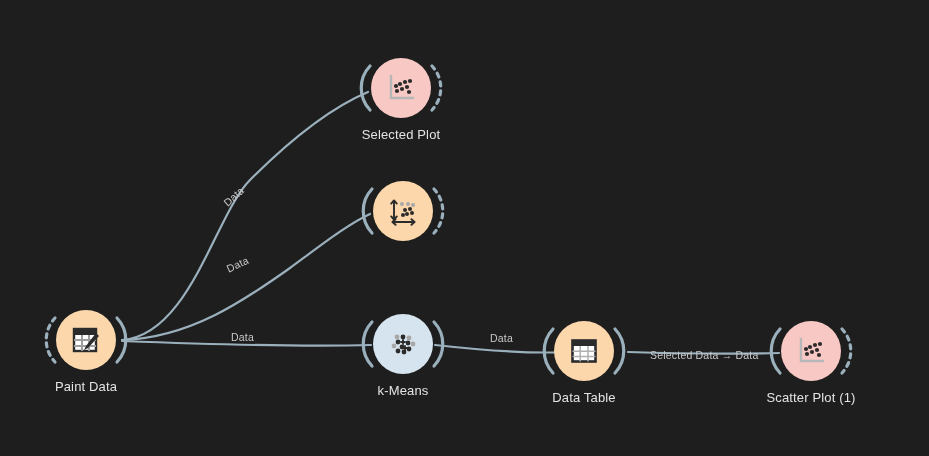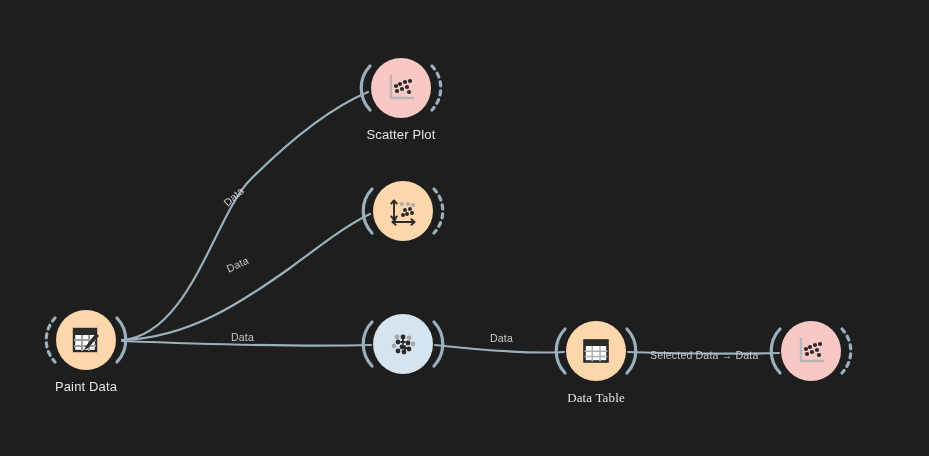--- a/index.html
+++ b/index.html
@@ -121,21 +121,21 @@
             <circle cx="23" cy="16" r="2.1"></circle>
             <circle cx="16" cy="13" r="2.1"></circle>
             <circle cx="21" cy="11" r="2.1"></circle>
             <circle cx="26" cy="10" r="2.1"></circle>
             <circle cx="12" cy="15" r="2.1"></circle>
             <circle cx="25" cy="21" r="2.1"></circle>
           </g>
         </svg>
       </div>
     </div>
-    <div class="node-label">Scatter Plot</div>
+    <div class="node-label">Selected Plot</div>
   </div>
 
   <div class="node" style="left:403px; top:181px;">
     <div class="node-body">
       <svg class="arc" viewBox="0 0 120 60" xmlns="http://www.w3.org/2000/svg">
         <path d="M29,8 A32,32 0 0 0 29,52" fill="none" stroke="#9bb0bd" stroke-width="3.2" stroke-linecap="round"></path>
         <path d="M91,8 A32,32 0 0 1 91,52" fill="none" stroke="#9bb0bd" stroke-width="3.2" stroke-linecap="round" stroke-dasharray="4 5"></path>
       </svg>
       <div class="bubble" style="background:#fbd7ab;">
         <svg class="icon-svg" width="34" height="34" viewBox="0 0 34 34" xmlns="http://www.w3.org/2000/svg">
@@ -181,23 +181,24 @@
             <circle cx="27" cy="17" r="2.4"></circle>
             <circle cx="8" cy="19" r="2.4"></circle>
           </g>
           <g stroke="#2b2b2b" stroke-width="1.8" stroke-linecap="round">
             <path d="M15,15 L19,15 M17,13 L17,17"></path>
             <path d="M17,21 L21,21 M19,19 L19,23"></path>
           </g>
         </svg>
       </div>
     </div>
-  </div>
-
-  <div class="node" style="left:596px; top:321px;font-family:Liberation Serif, serif;">
+    <div class="node-label">k-Means</div>
+  </div>
+
+  <div class="node" style="left:584px; top:321px;">
     <div class="node-body">
       <svg class="arc" viewBox="0 0 120 60" xmlns="http://www.w3.org/2000/svg">
         <path d="M29,8 A32,32 0 0 0 29,52" fill="none" stroke="#9bb0bd" stroke-width="3.2" stroke-linecap="round"></path>
         <path d="M91,8 A32,32 0 0 1 91,52" fill="none" stroke="#9bb0bd" stroke-width="3.2" stroke-linecap="round"></path>
       </svg>
       <div class="bubble" style="background:#fbd7ab;">
         <svg class="icon-svg" width="34" height="34" viewBox="0 0 34 34" xmlns="http://www.w3.org/2000/svg">
           <rect x="5.5" y="6.5" width="23" height="21" fill="#fff" stroke="#2b2b2b" stroke-width="2.6"></rect>
           <rect x="5.5" y="6.5" width="23" height="5.5" fill="#2b2b2b"></rect>
           <g stroke="#b0b0b0" stroke-width="1.5">
@@ -225,20 +226,21 @@
             <circle cx="23" cy="16" r="2.1"></circle>
             <circle cx="16" cy="13" r="2.1"></circle>
             <circle cx="21" cy="11" r="2.1"></circle>
             <circle cx="26" cy="10" r="2.1"></circle>
             <circle cx="12" cy="15" r="2.1"></circle>
             <circle cx="25" cy="21" r="2.1"></circle>
           </g>
         </svg>
       </div>
     </div>
+    <div class="node-label">Scatter Plot (1)</div>
   </div>
 
   <div class="edge-label" style="left:225px; top:198px; transform:rotate(-42deg);">Data</div>
   <div class="edge-label" style="left:227px; top:263px; transform:rotate(-25deg);">Data</div>
   <div class="edge-label" style="left:231px; top:331px;">Data</div>
   <div class="edge-label" style="left:490px; top:332px;">Data</div>
   <div class="edge-label" style="left:650px; top:349px;">Selected Data → Data</div>
 
 </div>
 

